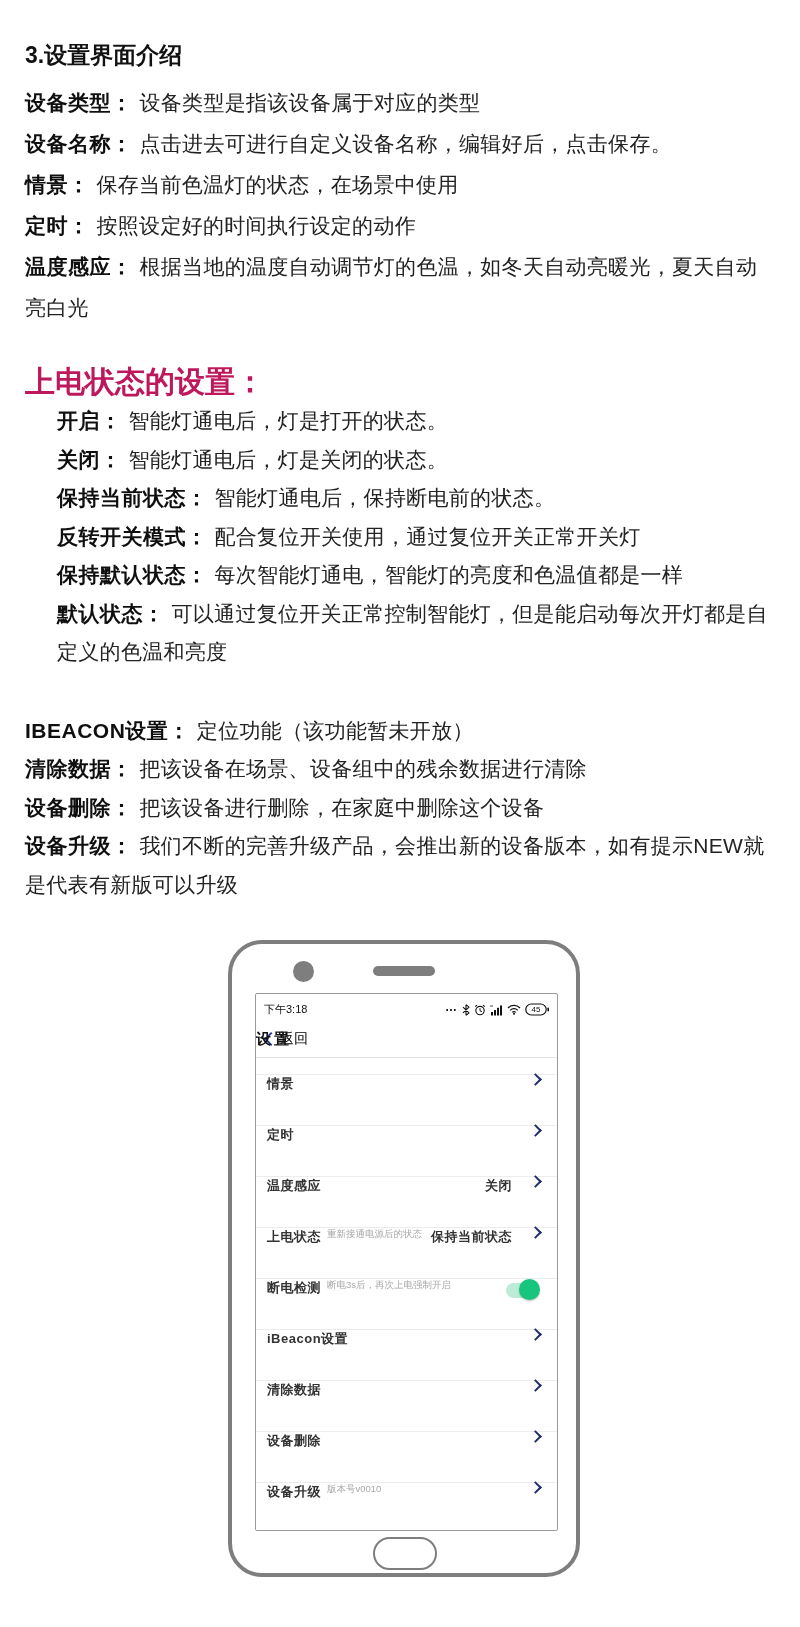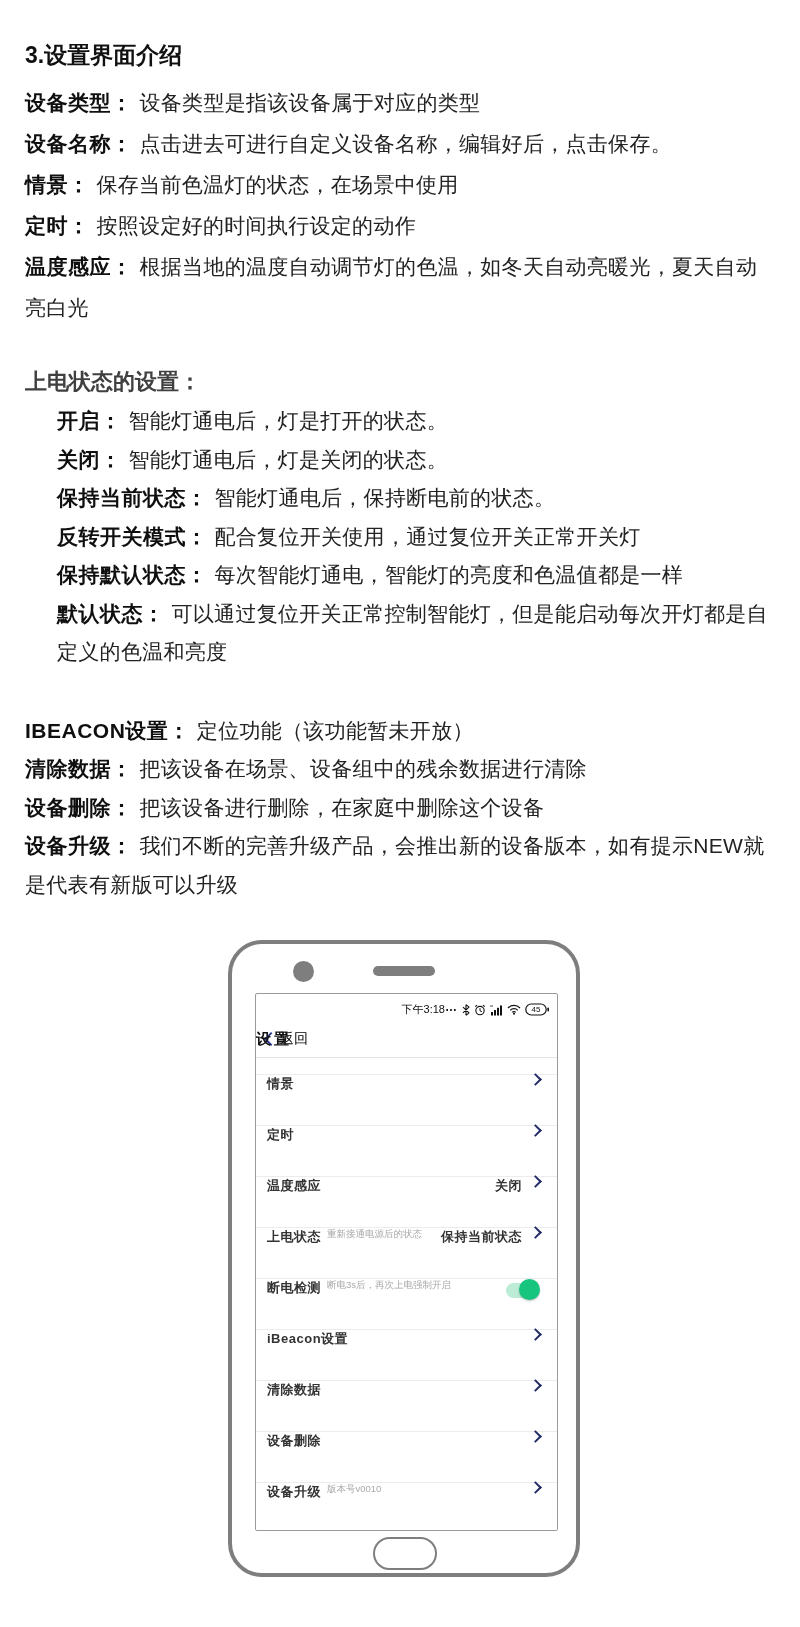--- a/index.html
+++ b/index.html
@@ -6,55 +6,55 @@
   body{
     width:800px;height:1627px;position:relative;background:#ffffff;
     font-family:"Liberation Sans","DejaVu Sans",sans-serif;
     color:#1d1d1d;overflow:hidden;
   }
   
   .doc{position:absolute;left:0;top:0;width:800px;padding:40px 23px 0 25px;box-sizing:border-box;}
   .doc h1{font-size:23px;font-weight:bold;margin:0 0 12px 0;line-height:30px;color:#111;}
   .doc p{margin:0;font-size:21px;line-height:41px;color:#222;letter-spacing:.3px;}
   .doc p b{color:#0f0f0f;margin-right:7px;letter-spacing:.5px;}
-  .doc h2{font-size:22px;font-weight:bold;margin:38px 0 4px 0;line-height:32px;color:#404040;}
+  .doc h2{font-size:30px;font-weight:bold;margin:38px 0 4px 0;line-height:32px;color:#be185d;}
   .doc p.sub{padding-left:32px;line-height:38.5px;}
   .doc .sec3{margin-top:40px;}
   .doc .sec3 p{line-height:38.5px;}
   
   .phone{
     position:absolute;left:228px;top:940px;width:352px;height:637px;
     border:4px solid #7e7e7e;border-radius:34px;background:#fff;box-sizing:border-box;
   }
   .camera{position:absolute;left:61px;top:17px;width:21px;height:21px;border-radius:50%;background:#7e7e7e;}
   .speaker{position:absolute;left:141px;top:22px;width:62px;height:10px;border-radius:5px;background:#7e7e7e;}
   .home{position:absolute;left:141px;top:593px;width:64px;height:33px;border:2.5px solid #7e7e7e;border-radius:17px;background:#fff;box-sizing:border-box;}
   .screen{
     position:absolute;left:23px;top:49px;width:303px;height:538px;
     border:1.5px solid #9a9a9a;border-radius:2px;background:#fff;box-sizing:border-box;overflow:hidden;
   }
   
-  .statusbar{height:21px;display:flex;justify-content:flex-end;align-items:center;padding:5px 8px 0 8px;}
+  .statusbar{height:21px;display:flex;justify-content:space-between;align-items:center;padding:5px 8px 0 8px;}
   .statusbar .time{font-size:11px;color:#111;}
   .statusbar .icons{display:flex;align-items:center;gap:4px;}
   .statusbar .dots{font-size:12px;font-weight:bold;color:#111;line-height:6px;letter-spacing:1px;transform:translateY(-3px);}
   .statusbar svg{display:block;}
   
   .nav{position:relative;height:37px;border-bottom:1px solid #e3e3e3;}
   .nav .back{position:absolute;left:10px;top:50%;transform:translateY(-50%);display:flex;align-items:center;font-size:14px;color:#000000;cursor:pointer;}
   .chev-left{width:8px;height:8px;border-left:2px solid #2b3a8f;border-bottom:2px solid #2b3a8f;transform:rotate(45deg);margin-right:4px;display:inline-block;}
   .nav .title{position:absolute;left:0;right:0;top:50%;transform:translateY(-50%);text-align:left;font-size:15px;font-weight:bold;color:#111;letter-spacing:3px;}
   
   .list{margin-top:16px;border-top:1px solid #ececec;}
   .row{height:50px;display:flex;align-items:flex-start;padding:0 17px 0 11px;border-bottom:1px solid #ececec;background:#fff;cursor:pointer;}
   .row:last-child{border-bottom:none;}
   .row .lbl{font-size:13px;font-weight:bold;color:#333;letter-spacing:.5px;}
   .row .subtxt{font-size:9.5px;color:#a8a8a8;margin-left:6px;white-space:nowrap;}
   .row .spacer{flex:1;}
-  .row .val{font-size:13px;font-weight:bold;color:#333;margin-right:9px;letter-spacing:.5px;white-space:nowrap;}
+  .row .val{font-size:13px;font-weight:bold;color:#333;margin-right:19px;letter-spacing:.5px;white-space:nowrap;}
   .chev-right{width:7px;height:7px;border-right:2px solid #222c66;border-top:2px solid #222c66;transform:rotate(45deg);display:inline-block;flex:none;}
   
   .toggle{position:relative;width:34px;height:22px;flex:none;}
   .toggle .track{position:absolute;left:0;top:4px;width:30px;height:15px;border-radius:8px;background:#bcecd6;}
   .toggle .knob{position:absolute;right:0;top:0;width:21px;height:21px;border-radius:50%;background:#17c57e;box-shadow:0 1px 2px rgba(0,0,0,.25);}
 </style>
 </head>
 <body>
 
 <div class="doc">

